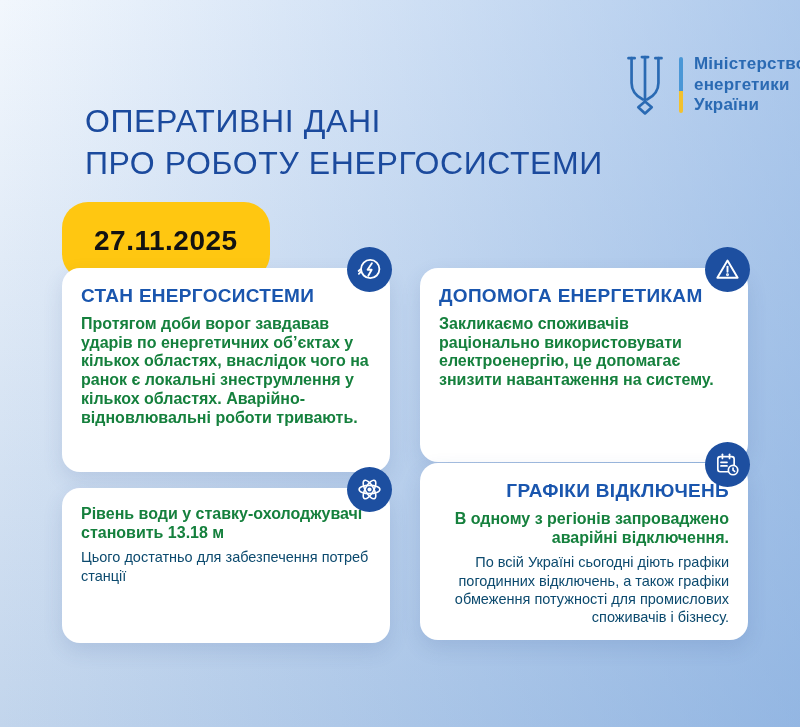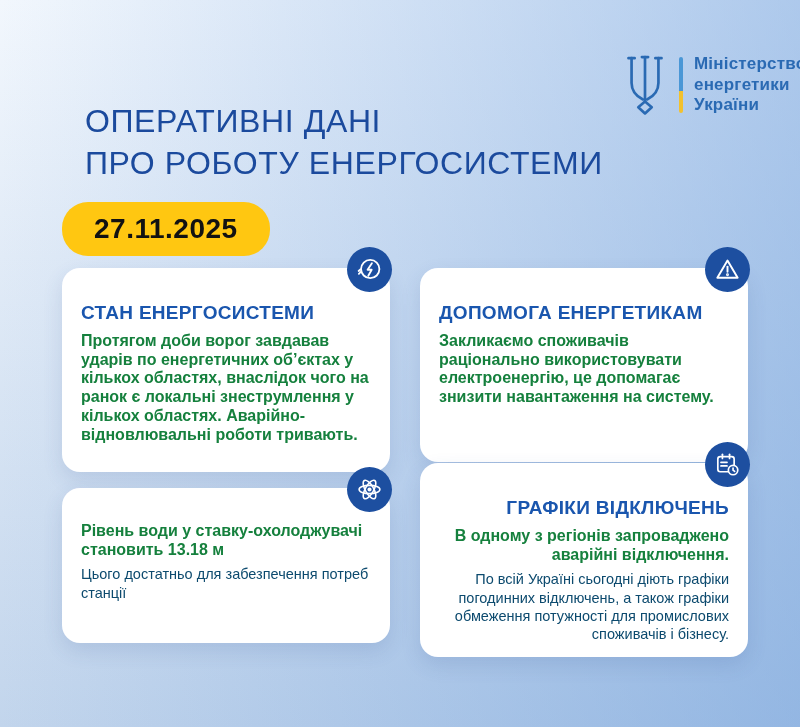--- a/index.html
+++ b/index.html
@@ -34,33 +34,33 @@
   
   .main-title{
     position:absolute; left:85px; top:101px;
     color:#1b4a9d; font-size:32px; font-weight:400;
     line-height:1.3; letter-spacing:0.6px;
   }
 
   
   .date-badge{
     position:absolute; left:62px; top:202px;
-    height:46px; padding:4px 32px;
+    height:46px; padding:16px 32px;
     background:#ffc711; border-radius:26px;
     display:flex; align-items:center;
     color:#121212; font-size:28px; font-weight:700; letter-spacing:0.5px;
   }
 
   
   .card{
     position:absolute;
     width:328px;
     background:#ffffff;
     border-radius:18px;
-    padding:34px 19px 14px 19px;
+    padding:17px 19px 14px 19px;
     box-sizing:border-box;
     box-shadow:0 8px 20px rgba(50,80,140,0.14);
   }
   .card-1{left:62px; top:268px; min-height:204px;}
   .card-2{left:420px; top:268px; min-height:194px;}
   .card-3{left:62px; top:488px; min-height:155px;}
   .card-4{left:420px; top:463px; min-height:168px;text-align:right;}
 
   .card-title{
     color:#1a56ae; font-size:19px; font-weight:700;

